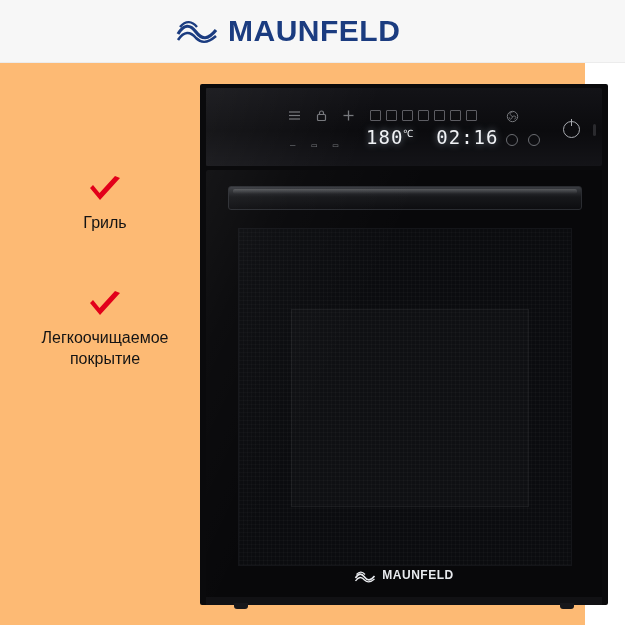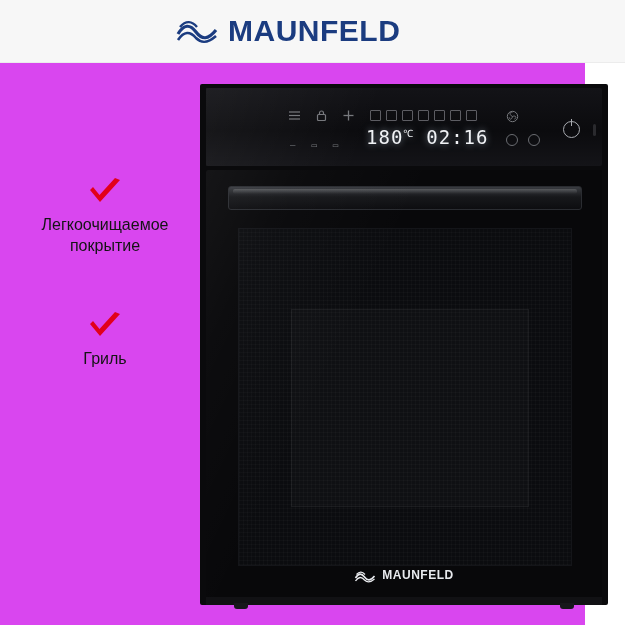--- a/index.html
+++ b/index.html
@@ -10,21 +10,21 @@
     width: 625px;
     height: 625px;
     font-family: "Liberation Sans", sans-serif;
     background: #ffffff;
     overflow: hidden;
   }
   .page {
     position: relative;
     width: 585px;
     height: 625px;
-    background: #d946ef;
+    background: #fdba74;
   }
 
   
   .header {
     position: absolute;
     left: 0; top: 0;
     width: 625px;
     height: 62px;
     background: #f7f7f7;
     border-bottom: 1px solid #ececec;
@@ -136,21 +136,21 @@
     height: 9px;
     border: 1px solid #5d5d63;
     border-radius: 1px;
   }
   .display {
     position: absolute;
     left: 160px;
     top: 38px;
     display: flex;
     align-items: baseline;
-    gap: 12px;
+    gap: 22px;
   }
   .seg {
     font-family: "DejaVu Sans Mono", monospace;
     font-size: 19px;
     letter-spacing: 1px;
     color: #f0f2f5;
     text-shadow: 0 0 7px rgba(215,235,255,0.55);
   }
   .seg .unit { font-size: 10px; vertical-align: top; }
   .pwr {
@@ -311,37 +311,37 @@
           <path d="M4 9 C10 2, 16 3, 21 9" stroke="#1b3c80" stroke-width="2.4" fill="none"></path>
         </svg>
       </span>
       <span class="brand-name">MAUNFELD</span>
     </div>
   </div>
 
   <div class="features">
 
 
+    <div class="feature f2">
+      <span class="check">
+        <svg viewBox="0 0 36 28" width="36" height="28" aria-hidden="true">
+          <path d="M3 12 L13 24 L33 2 L28 0 L12.5 17 L6 9 Z" fill="#e2001a"></path>
+        </svg>
+      </span>
+      <span class="feature-text">Гриль</span>
+    </div>
+
     <div class="feature f3">
       <span class="check">
         <svg viewBox="0 0 36 28" width="36" height="28" aria-hidden="true">
           <path d="M3 12 L13 24 L33 2 L28 0 L12.5 17 L6 9 Z" fill="#e2001a"></path>
         </svg>
       </span>
       <span class="feature-text">Легкоочищаемое
 покрытие</span>
-    </div>
-
-    <div class="feature f2">
-      <span class="check">
-        <svg viewBox="0 0 36 28" width="36" height="28" aria-hidden="true">
-          <path d="M3 12 L13 24 L33 2 L28 0 L12.5 17 L6 9 Z" fill="#e2001a"></path>
-        </svg>
-      </span>
-      <span class="feature-text">Гриль</span>
     </div>
 
   </div>
 
   <div class="oven">
     <div class="oven-frame"></div>
 
     <div class="panel">
       <div class="panel-sheen"></div>
 

